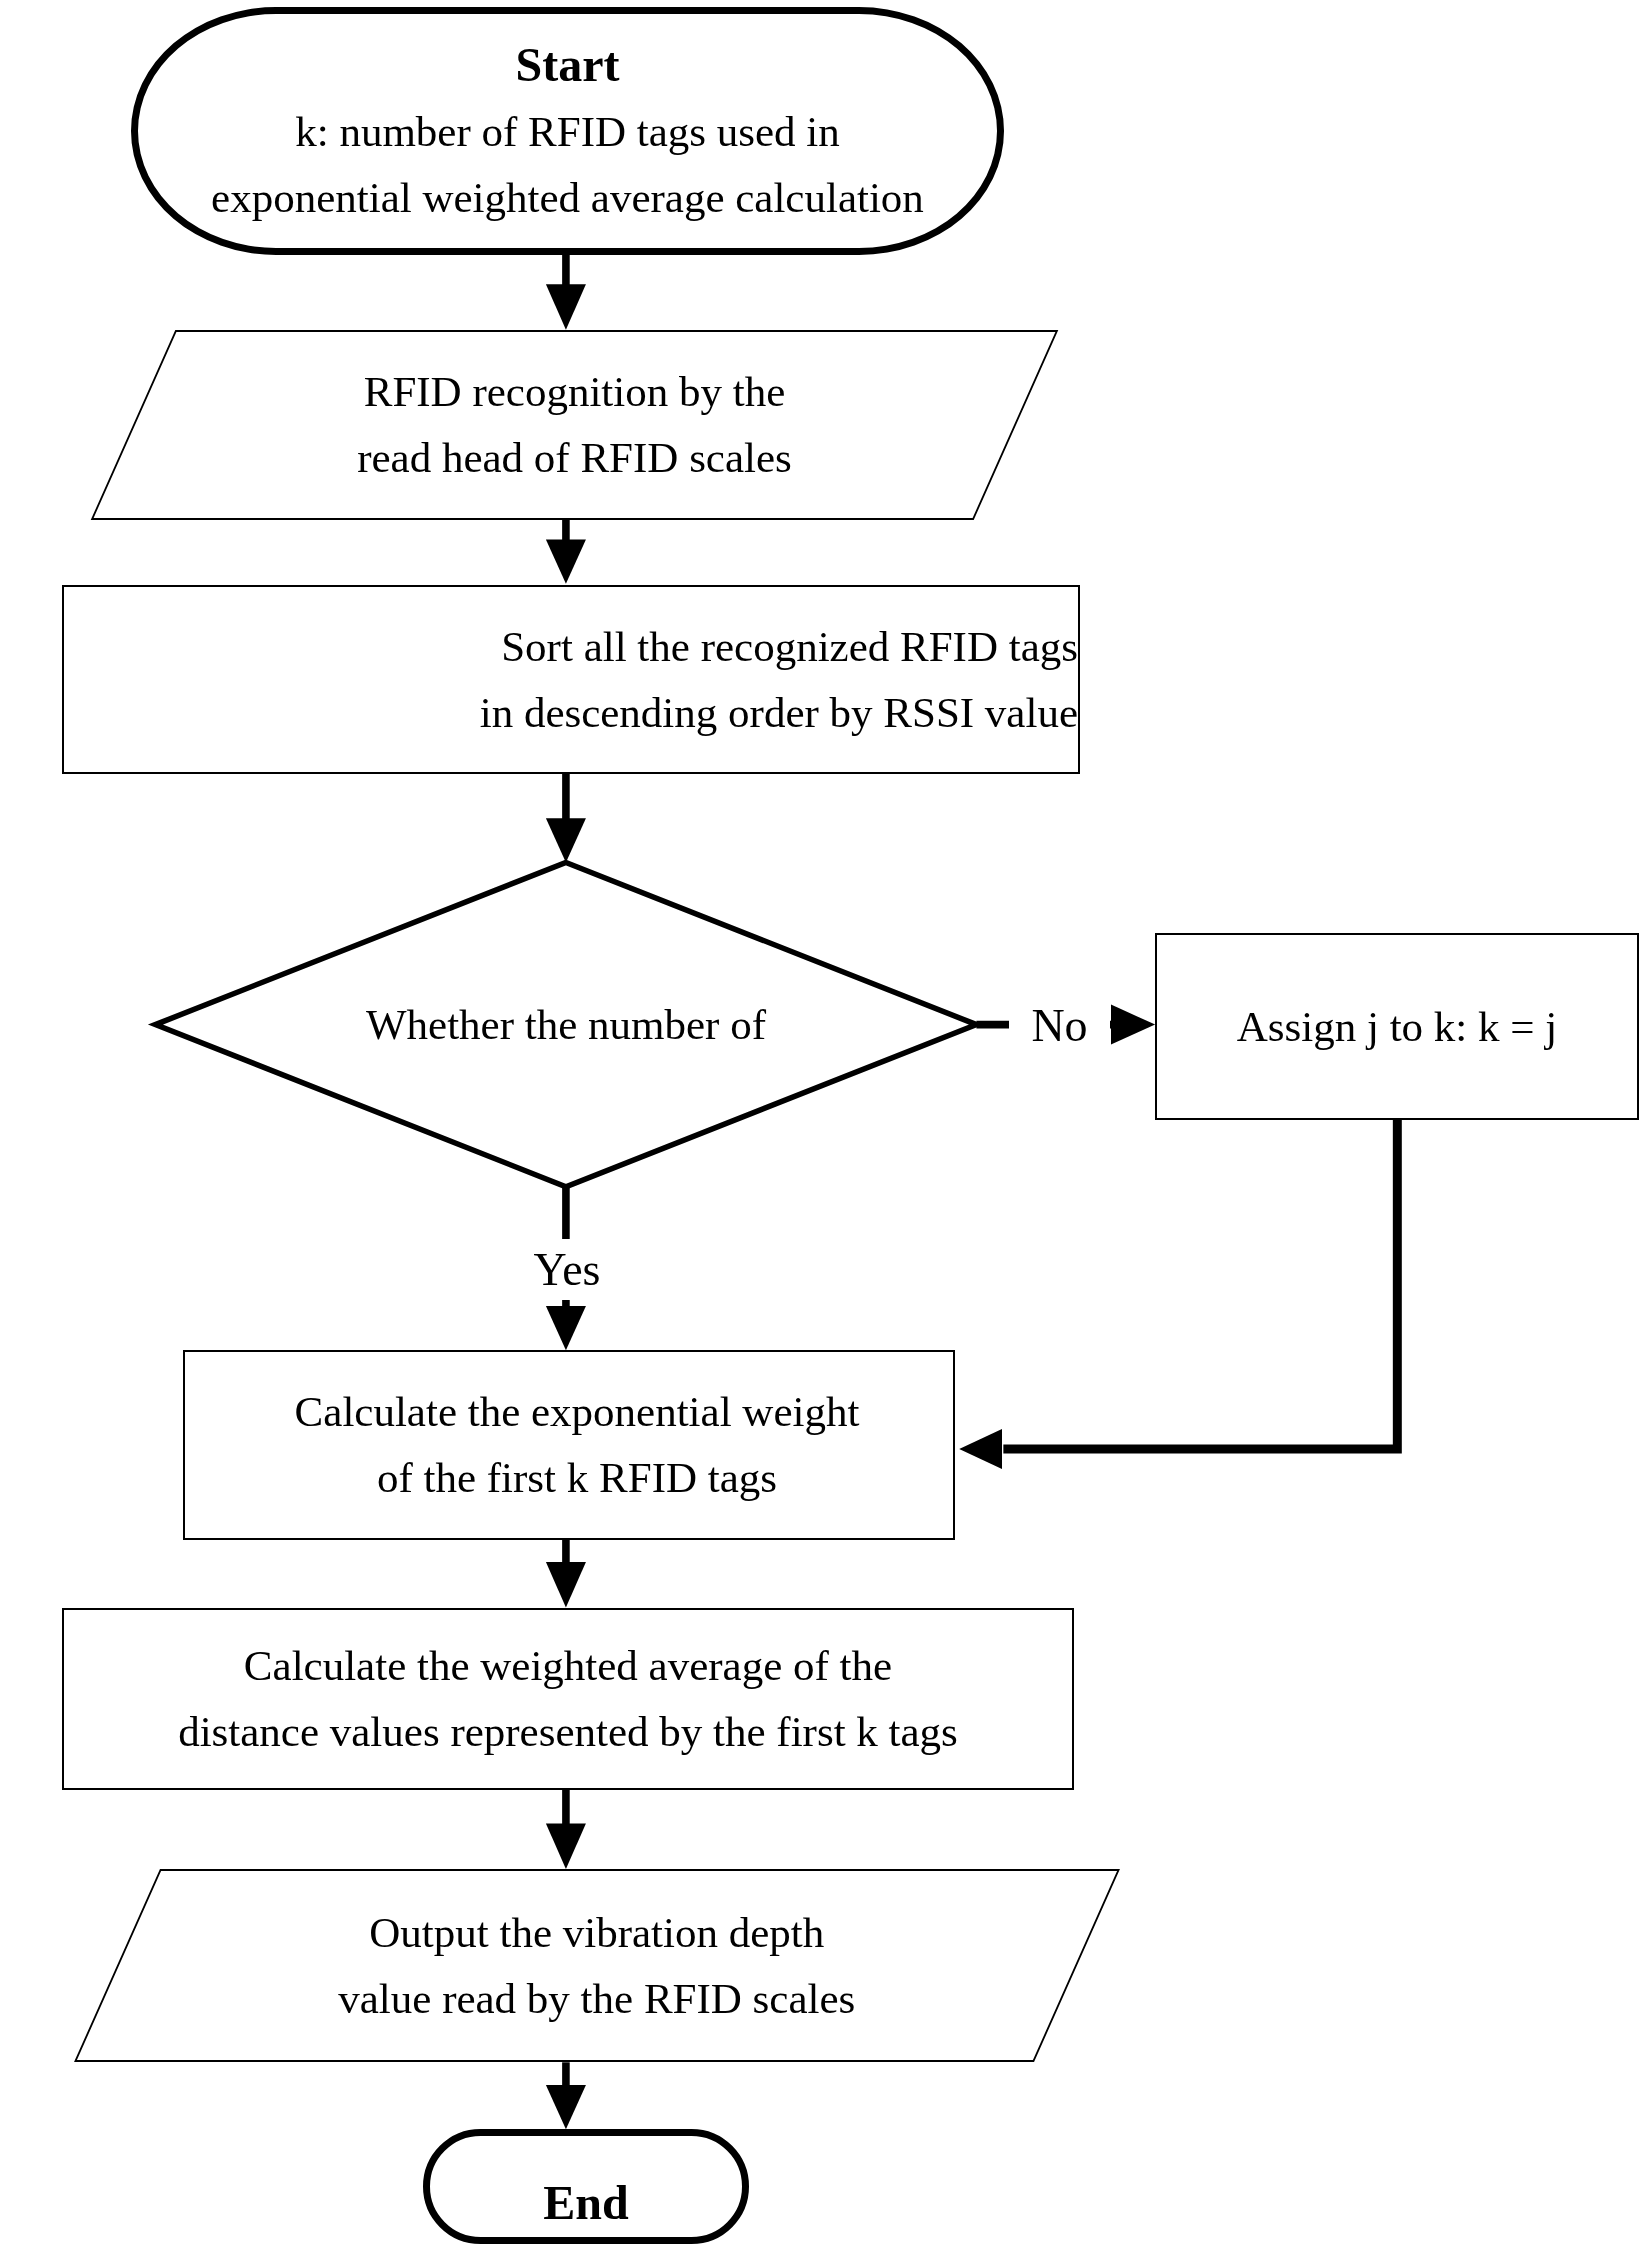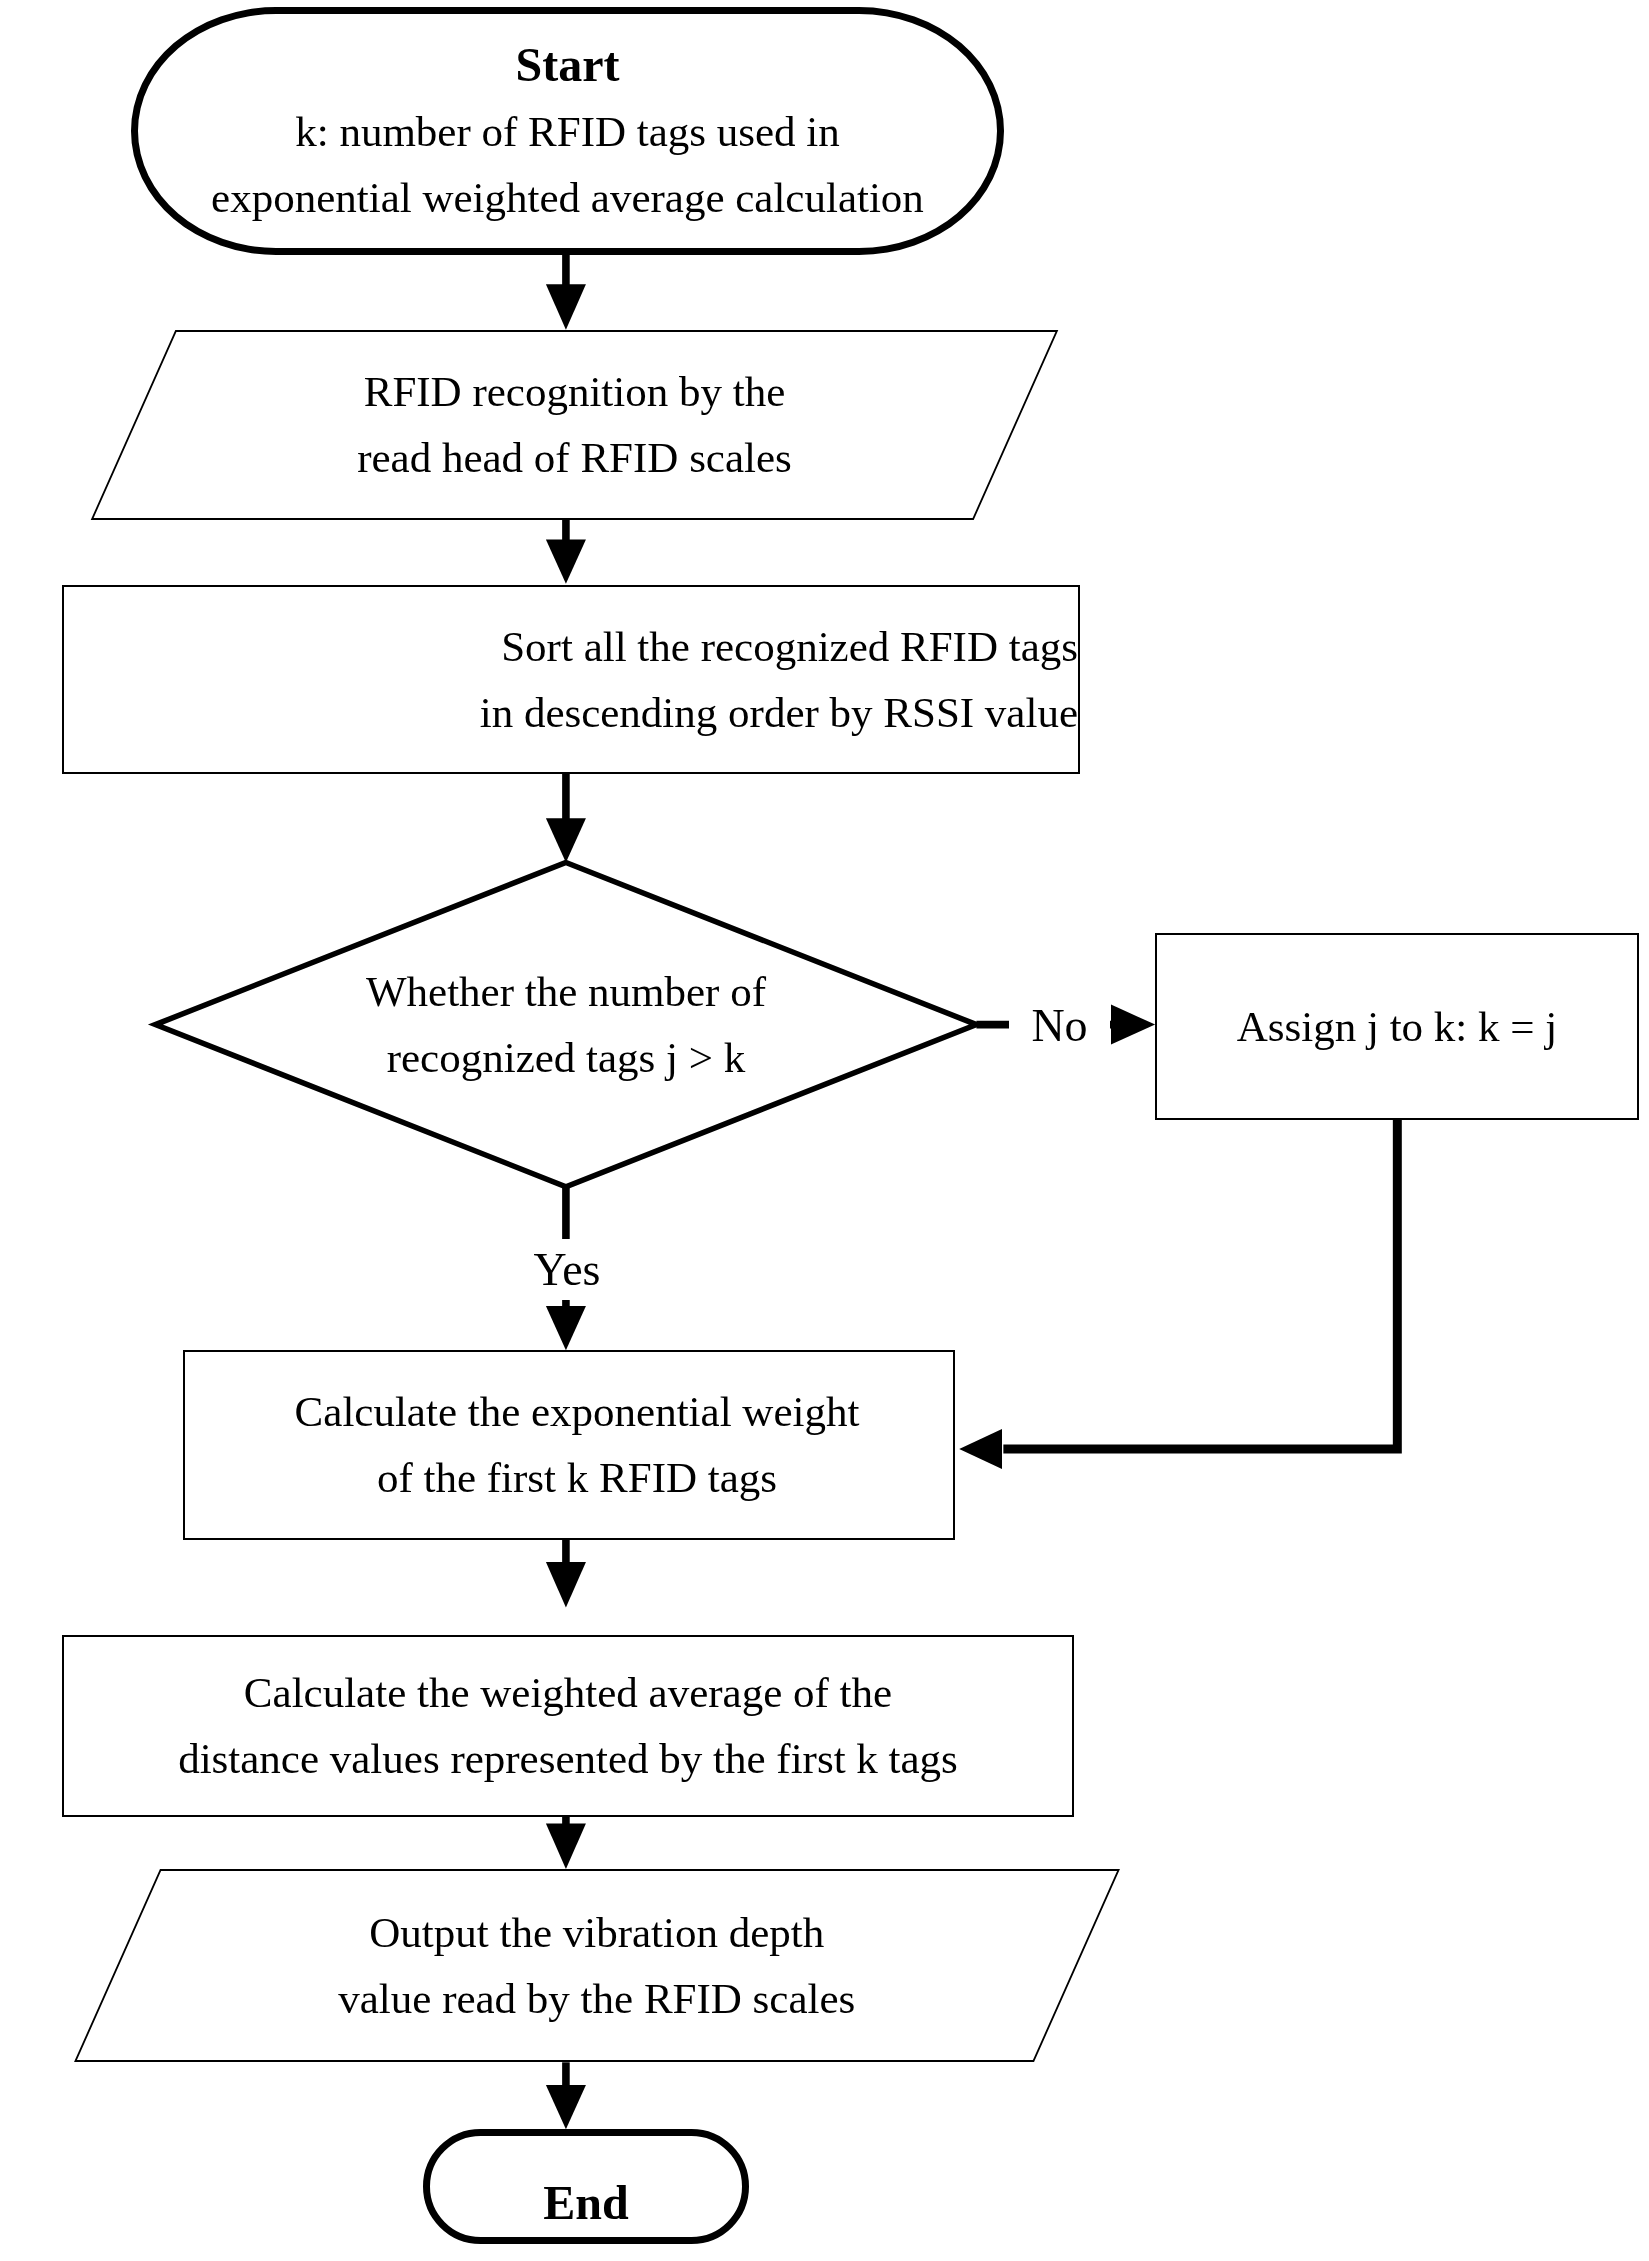--- a/index.html
+++ b/index.html
@@ -77,33 +77,32 @@
     </div>
   </div>
 
   <div class="node thin" style="left:62px; top:585px; width:1018px; height:189px;align-items:flex-end;">
     <span class="line">Sort all the recognized RFID tags</span>
     <span class="line">in descending order by RSSI value</span>
   </div>
 
   <div class="node transparent" style="left:238px; top:921px; width:656px; height:207px;justify-content:center;">
     <span class="line">Whether the number of</span>
-    <span class="line">recognized tags j &gt; k</span>
   </div>
 
   <div class="node thin" style="left:1155px; top:933px; width:484px; height:187px;">
     <span class="line">Assign j to k: k = j</span>
   </div>
 
   <div class="node thin" style="left:183px; top:1350px; width:772px; height:190px;padding-left:16px;">
     <span class="line">Calculate the exponential weight</span>
     <span class="line">of the first k RFID tags</span>
   </div>
 
-  <div class="node thin" style="left:62px; top:1608px; width:1012px; height:182px;margin-top:27px;">
+  <div class="node thin" style="left:62px; top:1608px; width:1012px; height:182px;">
     <span class="line">Calculate the weighted average of the</span>
     <span class="line">distance values represented by the first k tags</span>
   </div>
 
   <div class="node thin skew" style="left:117px; top:1869px; width:960px; height:193px;">
     <div class="unskew">
       <span class="line">Output the vibration depth</span>
       <span class="line">value read by the RFID scales</span>
     </div>
   </div>

